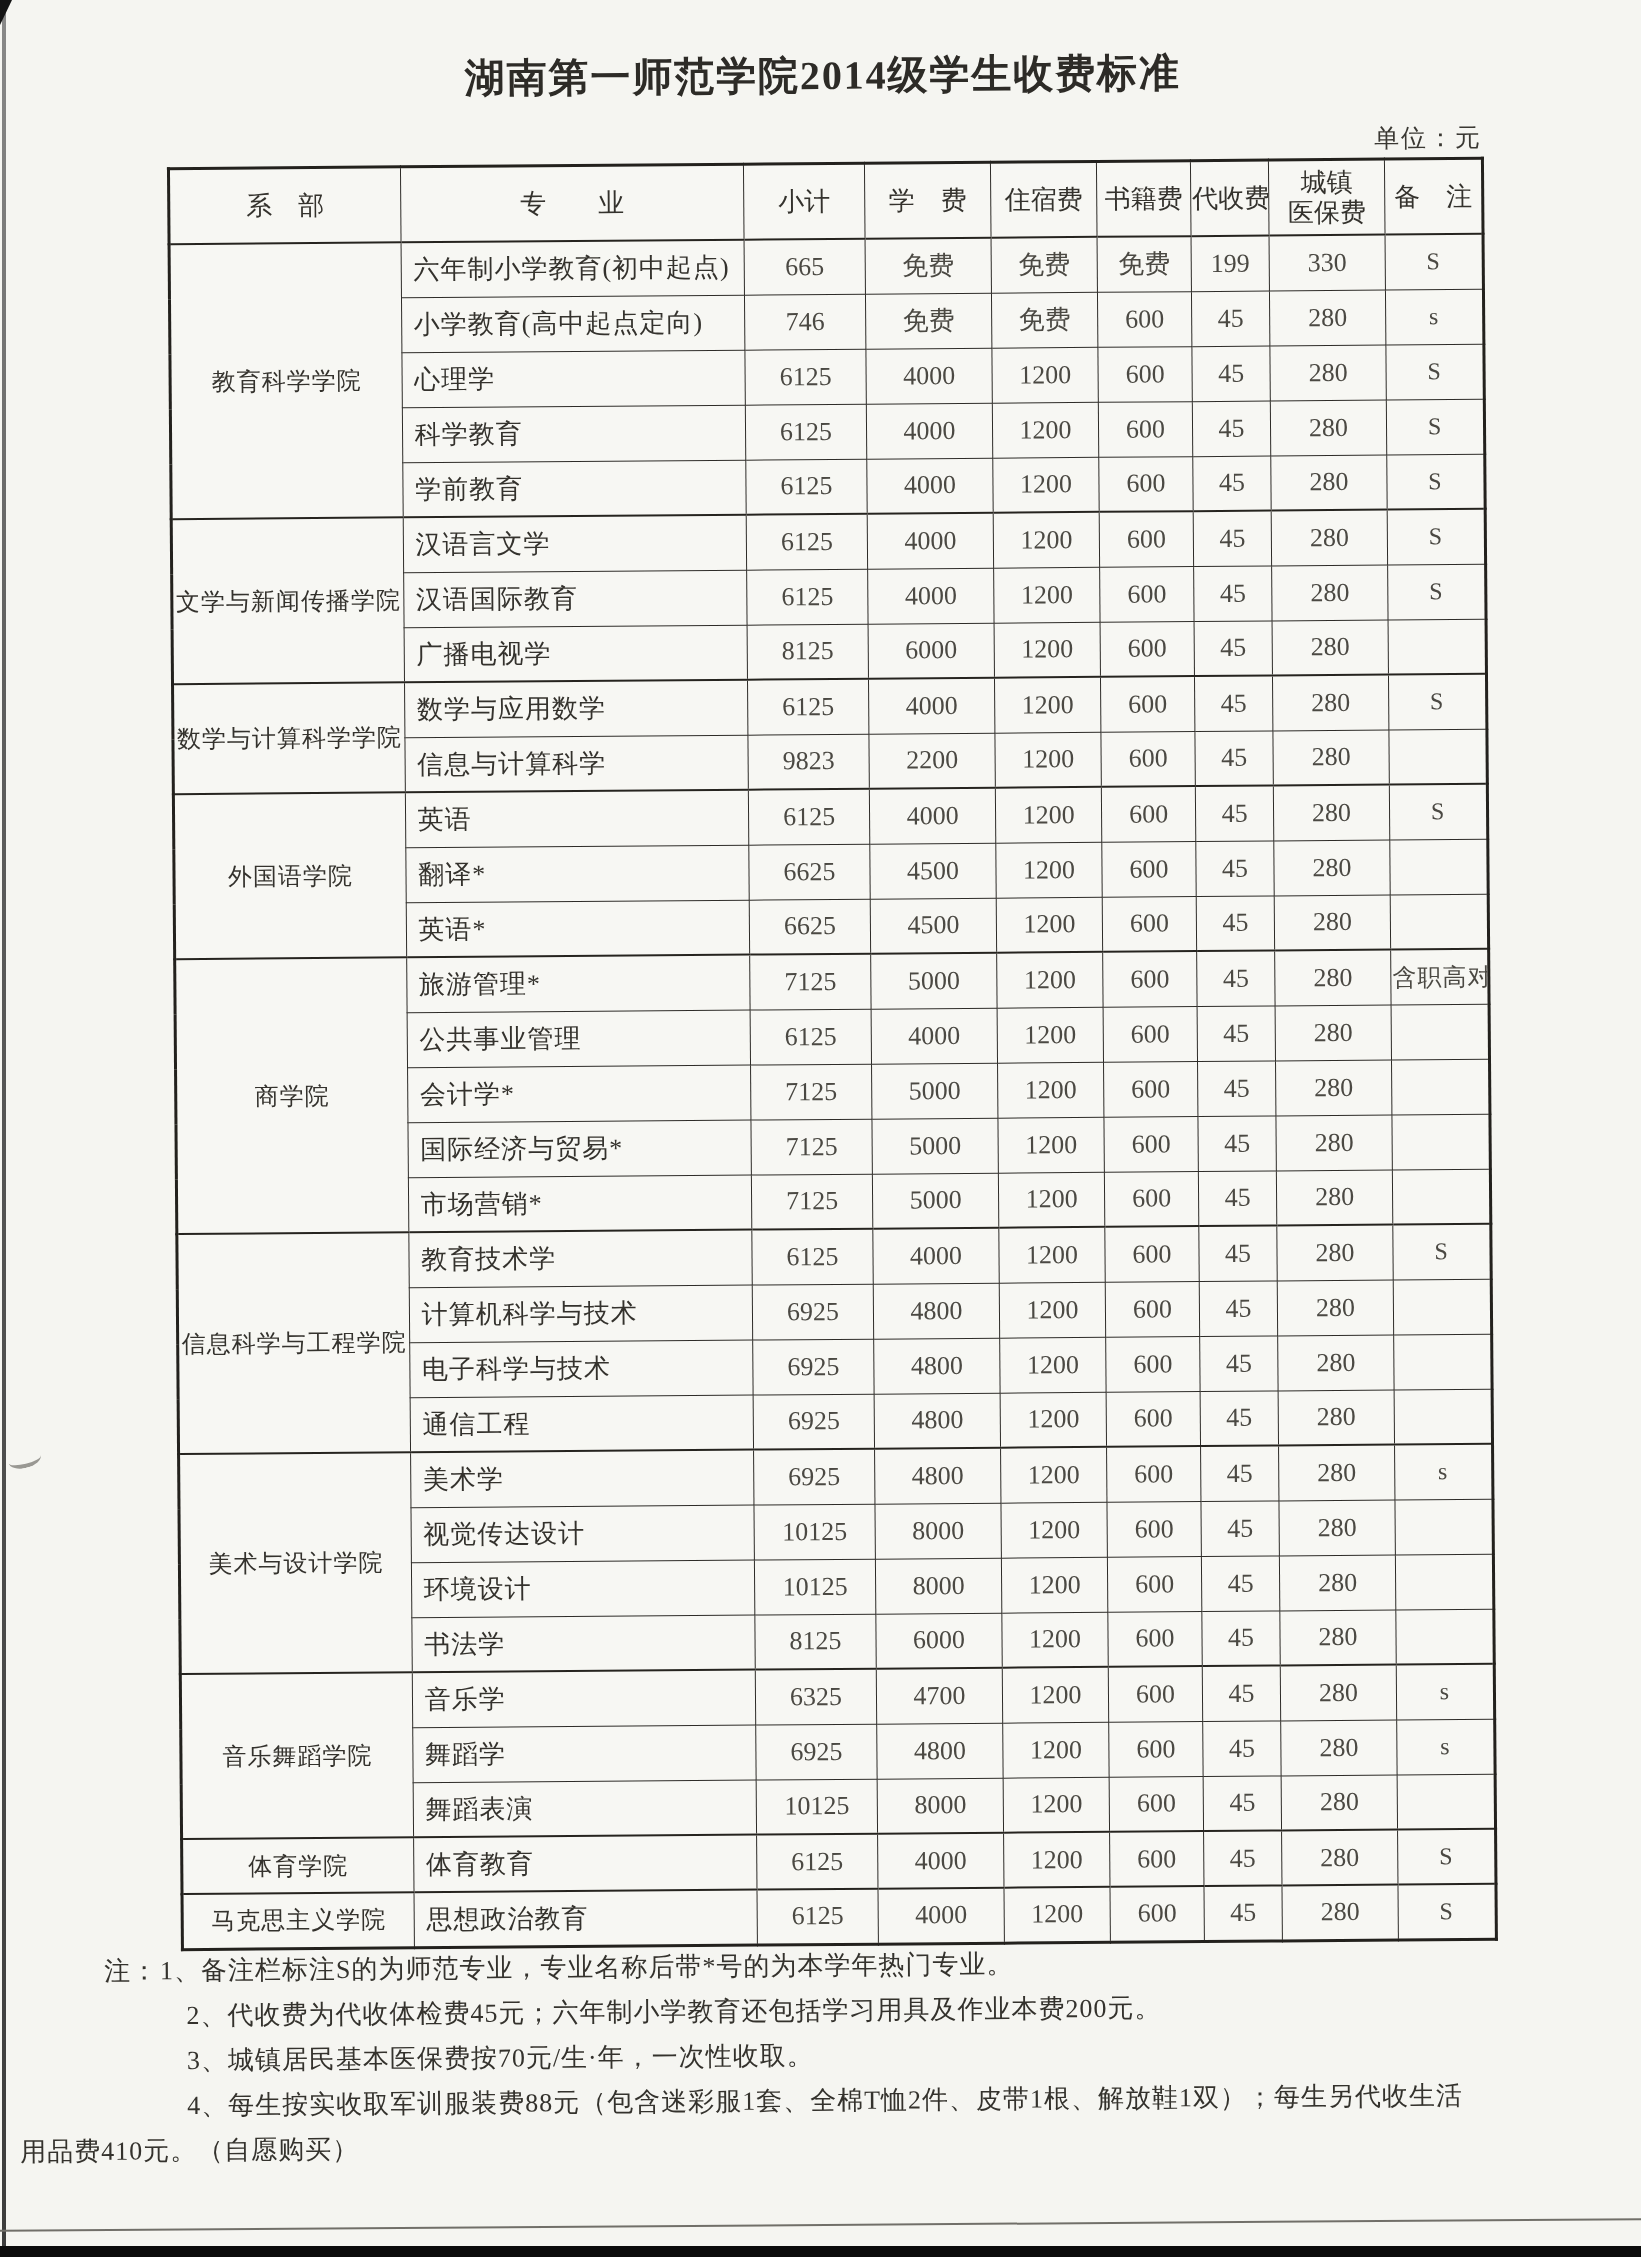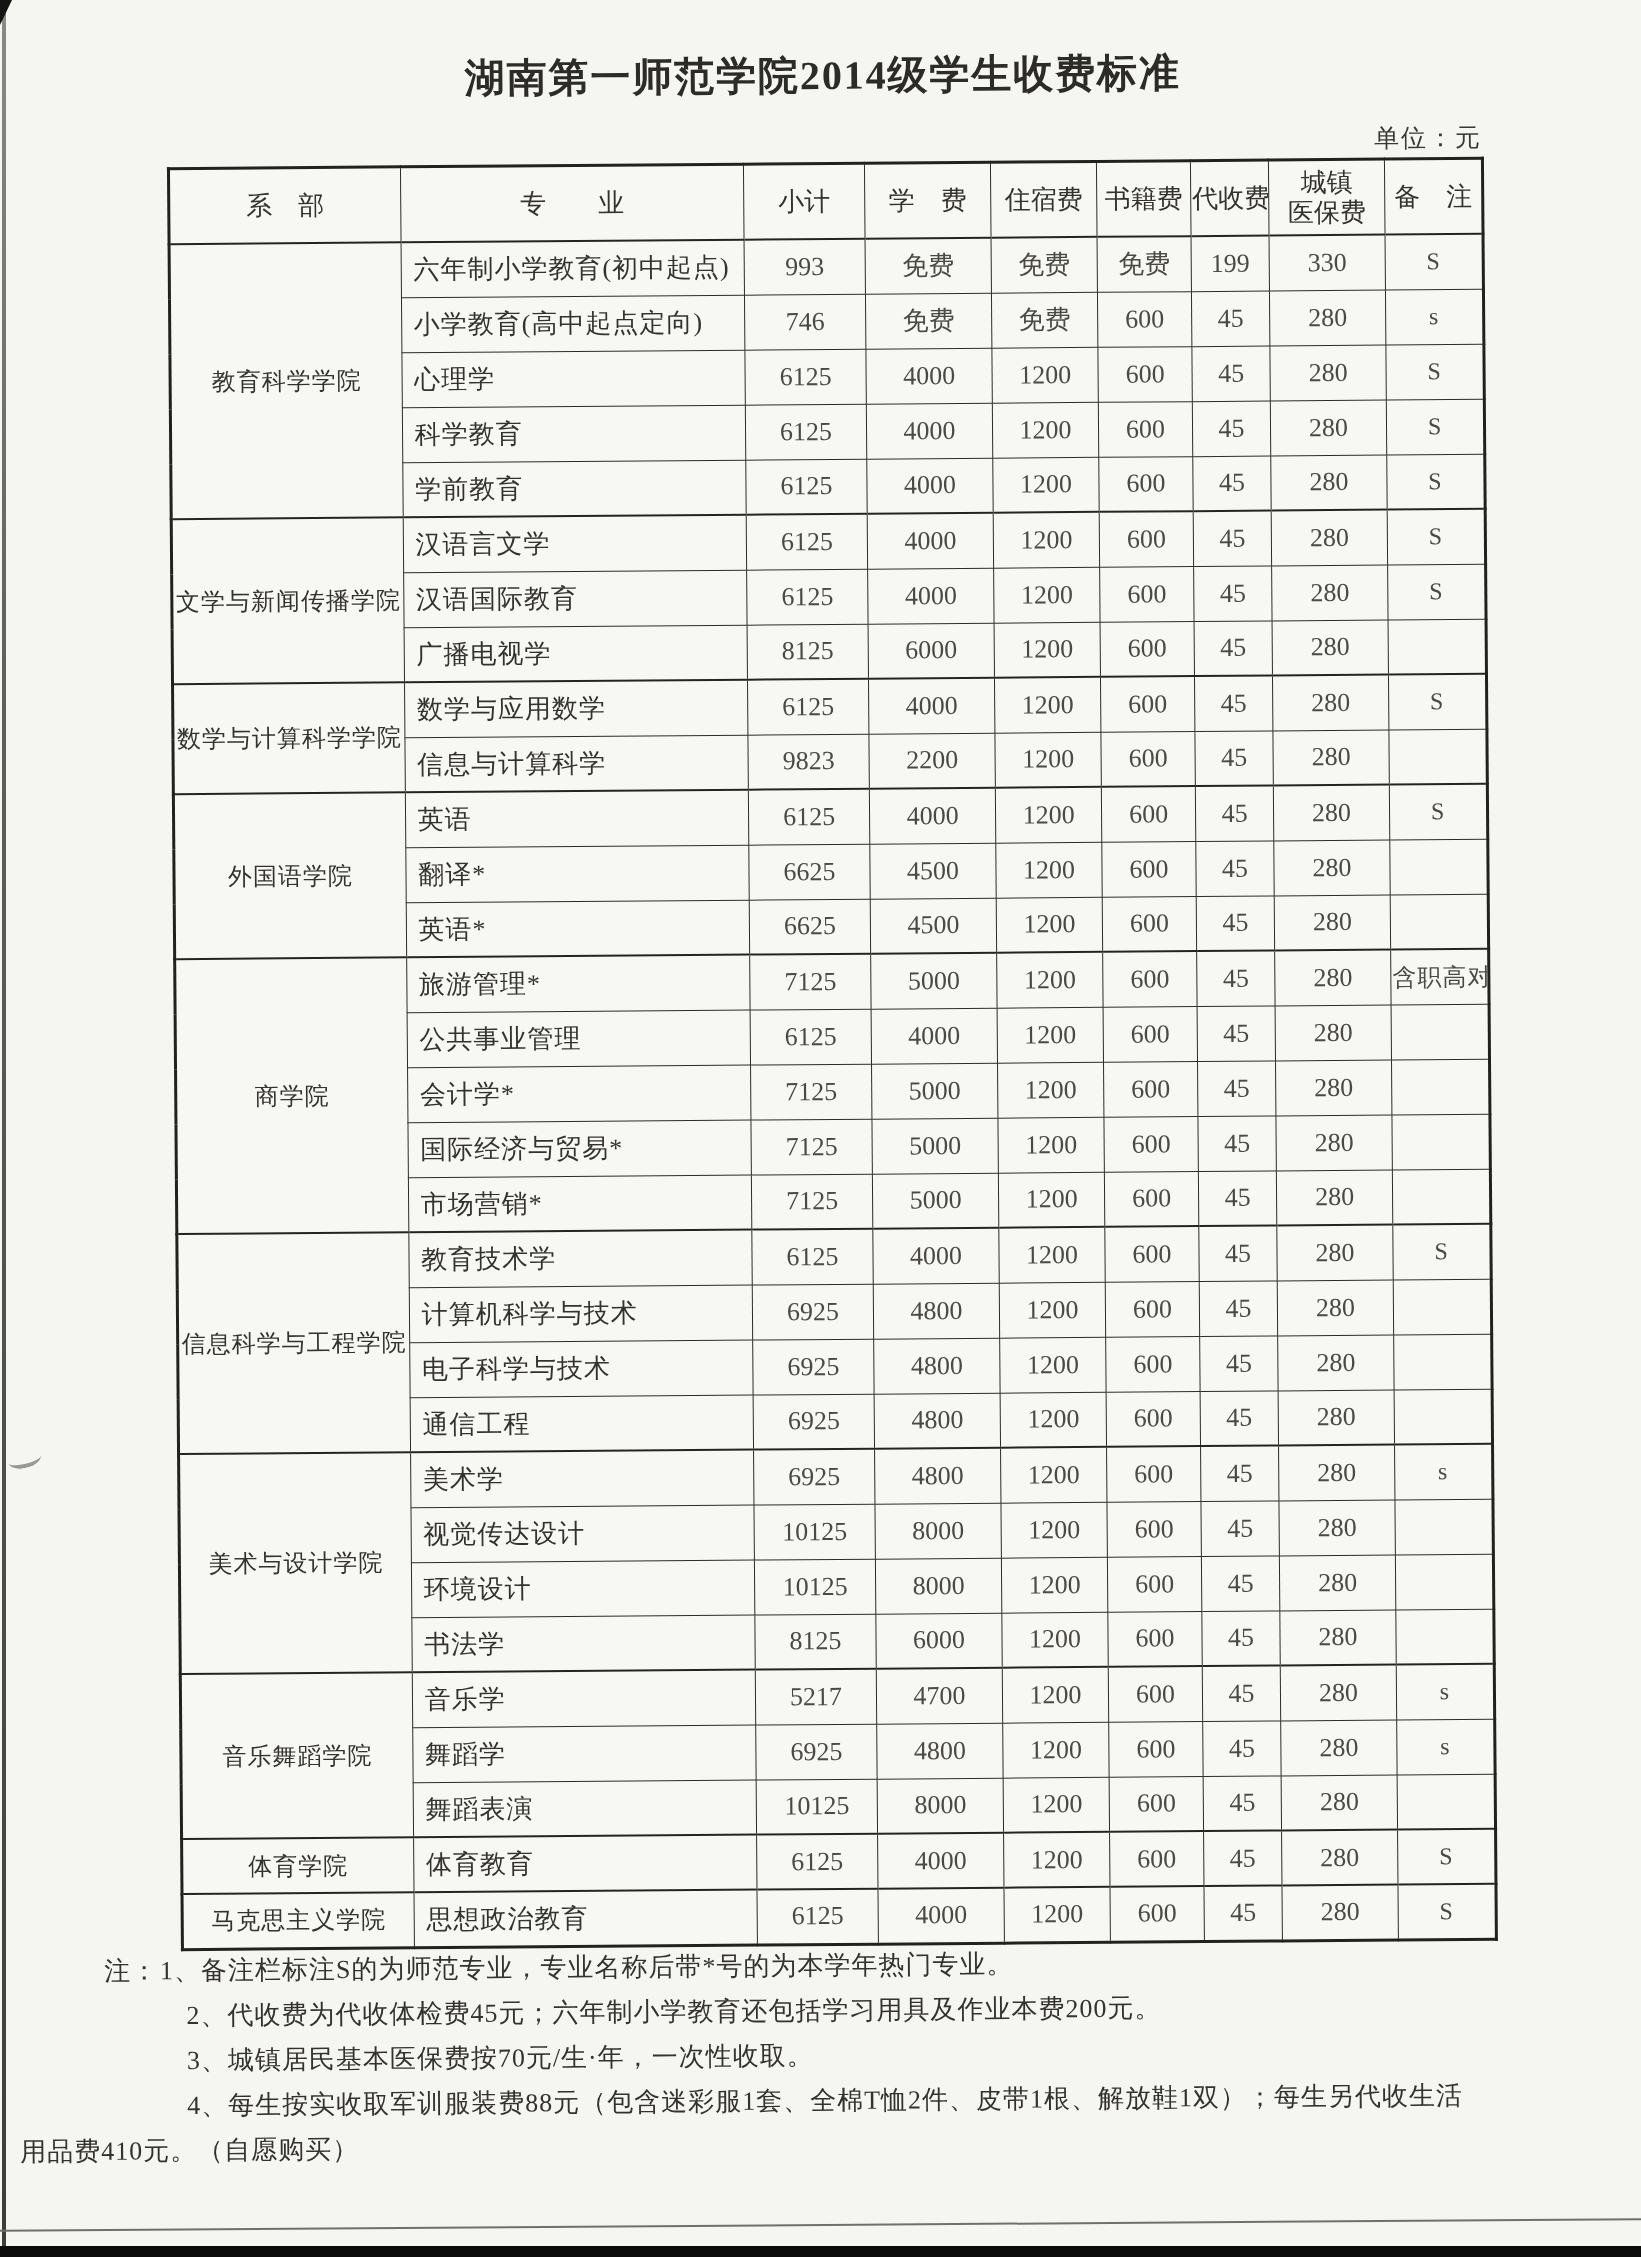--- a/index.html
+++ b/index.html
@@ -105,21 +105,21 @@
           <div>城镇</div>
           <div>医保费</div>
         </th>
         <th>备　注</th>
       </tr>
     </thead>
     <tbody>
         <tr class="group-first">
           <td class="dept-cell" rowspan="5">教育科学学院</td>
           <td class="major-cell">六年制小学教育(初中起点)</td>
-          <td class="num-cell">993</td>
+          <td class="num-cell">665</td>
           <td class="num-cell">免费</td>
           <td class="num-cell">免费</td>
           <td class="num-cell">免费</td>
           <td class="num-cell">199</td>
           <td class="num-cell">330</td>
           <td class="remark-cell">S</td>
         </tr>
         <tr>
           <td class="major-cell">小学教育(高中起点定向)</td>
           <td class="num-cell">746</td>
@@ -372,21 +372,21 @@
           <td class="num-cell">6000</td>
           <td class="num-cell">1200</td>
           <td class="num-cell">600</td>
           <td class="num-cell">45</td>
           <td class="num-cell">280</td>
           <td class="remark-cell"></td>
         </tr>
         <tr class="group-first">
           <td class="dept-cell" rowspan="3">音乐舞蹈学院</td>
           <td class="major-cell">音乐学</td>
-          <td class="num-cell">5217</td>
+          <td class="num-cell">6325</td>
           <td class="num-cell">4700</td>
           <td class="num-cell">1200</td>
           <td class="num-cell">600</td>
           <td class="num-cell">45</td>
           <td class="num-cell">280</td>
           <td class="remark-cell">s</td>
         </tr>
         <tr>
           <td class="major-cell">舞蹈学</td>
           <td class="num-cell">6925</td>

